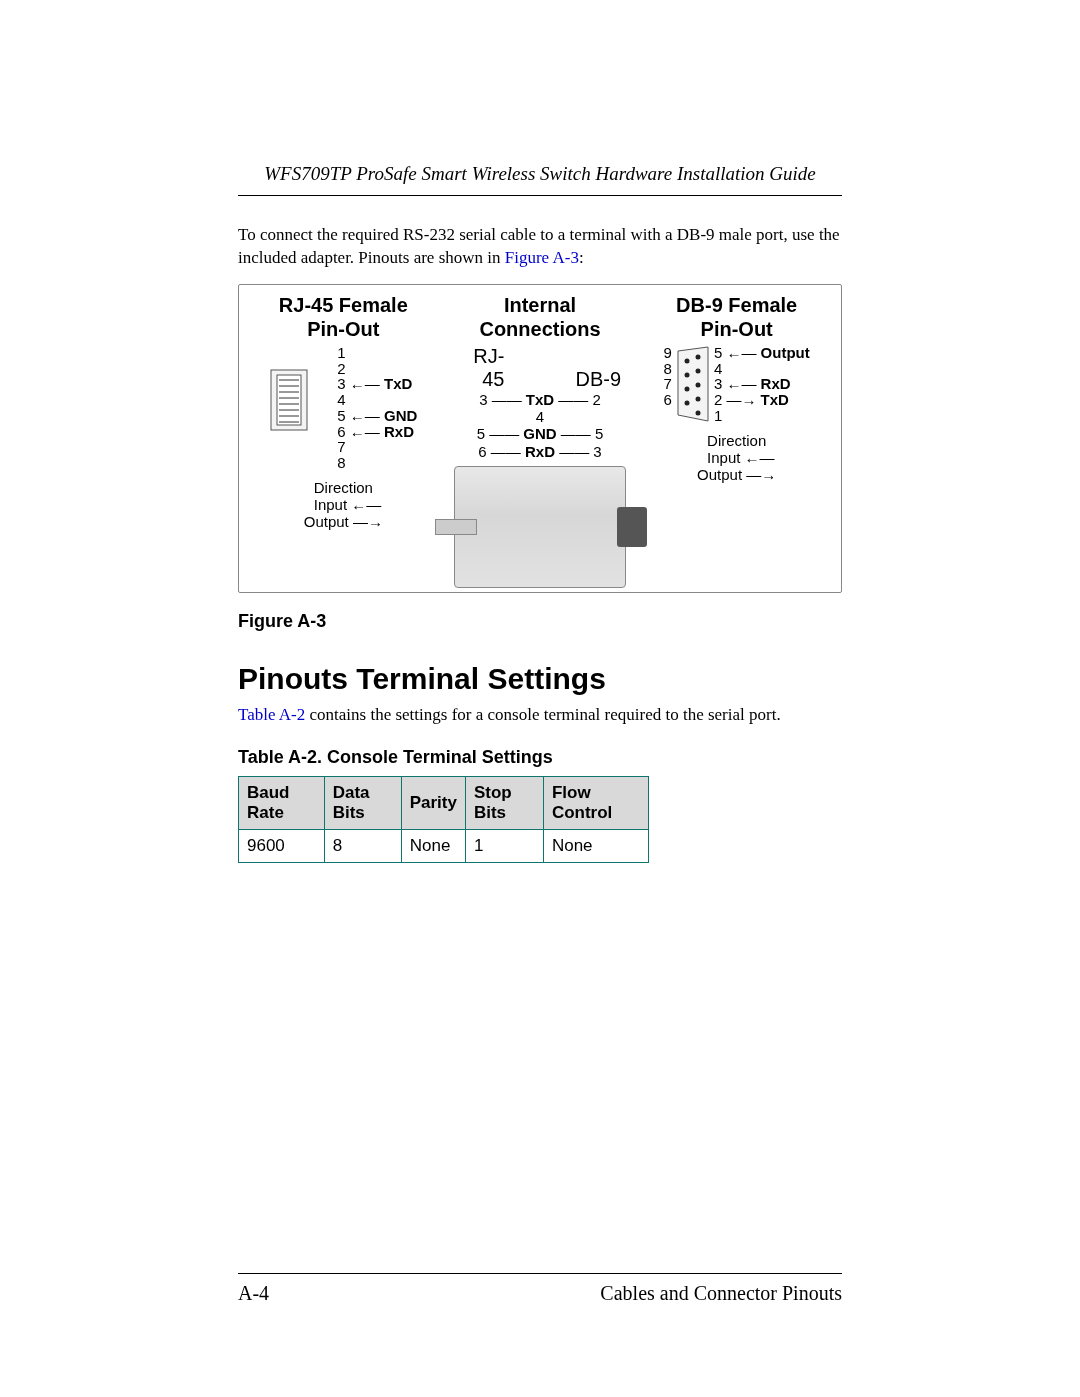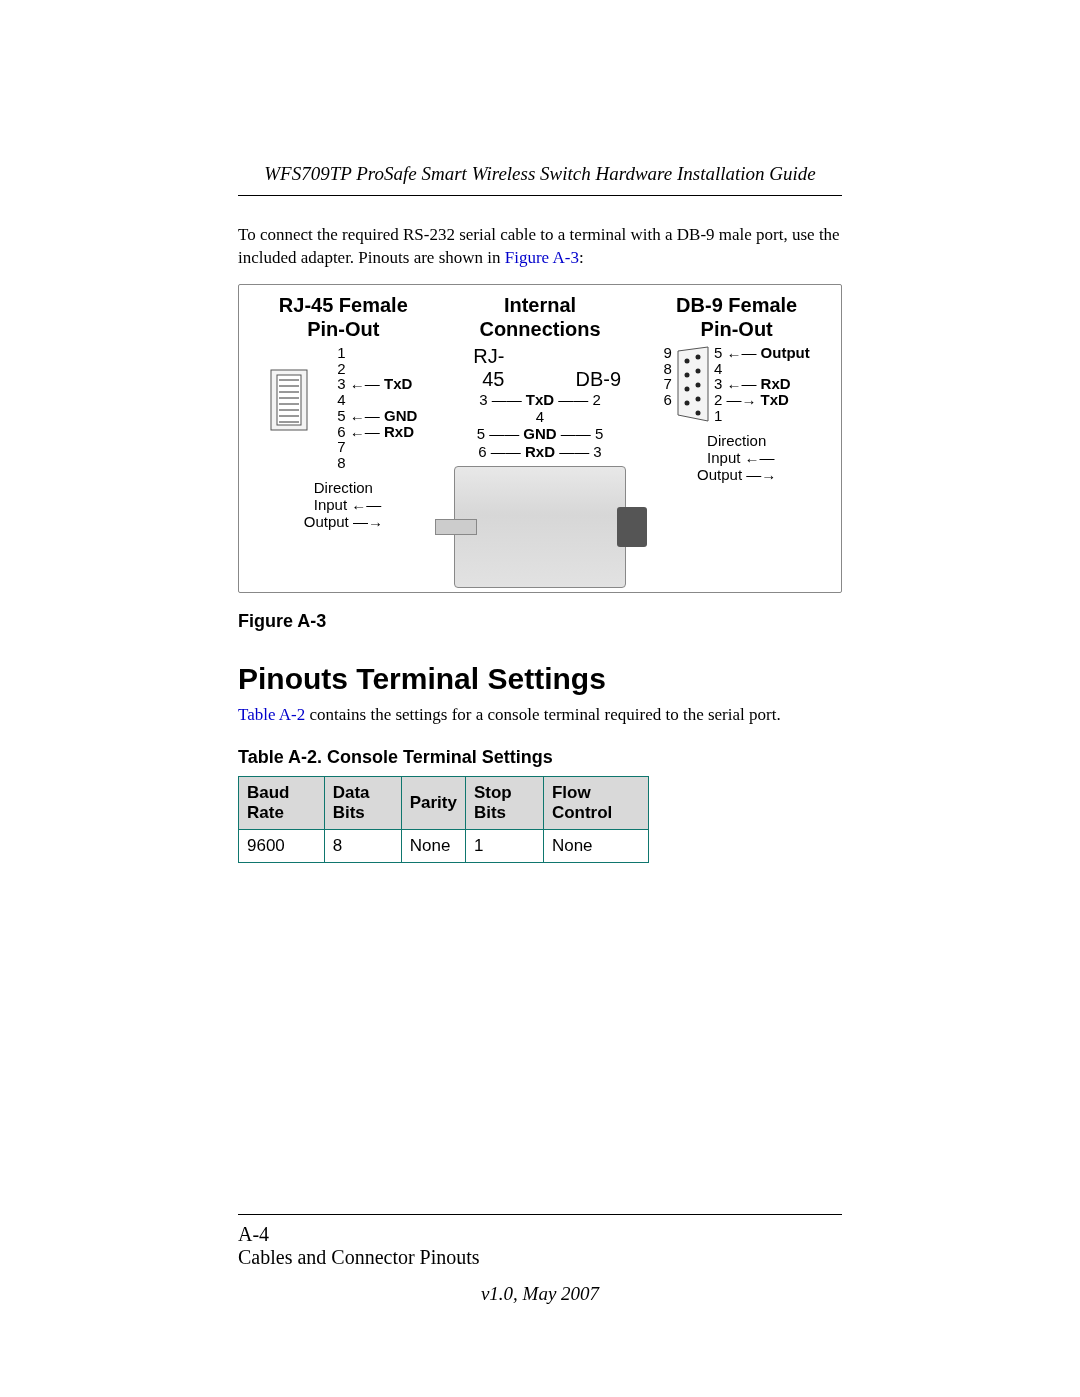--- a/index.html
+++ b/index.html
@@ -87,21 +87,21 @@
   table.settings th {
     background: #d9d9d9;
     font-weight: bold;
   }
   .footer {
     position: absolute;
     left: 130px; right: 130px;
     bottom: 100px;
   }
   .footer-hr { border: none; border-top: 1px solid #000; margin: 0 0 8px 0; }
-  .footer-row { display: flex; justify-content: space-between; font-size: 20px; flex-direction: column; }
+  .footer-row { display: flex; justify-content: space-between; font-size: 20px; }
   .version { text-align: center; font-style: italic; font-size: 19px; margin-top: 14px; }
 </style>
 </head>
 <body>
 
 <div class="page">
   <div class="content">
 
     <div class="running-head">WFS709TP ProSafe Smart Wireless Switch Hardware Installation Guide</div>
     <hr class="hr">
@@ -249,15 +249,14 @@
     </table>
 
   </div>
 
   <div class="footer">
     <hr class="footer-hr">
     <div class="footer-row">
       <span>A-4</span>
       <span>Cables and Connector Pinouts</span>
     </div>
-    <div class="version">v1.0, May 2007</div>
   </div>
 </div>
 
 </body></html>

